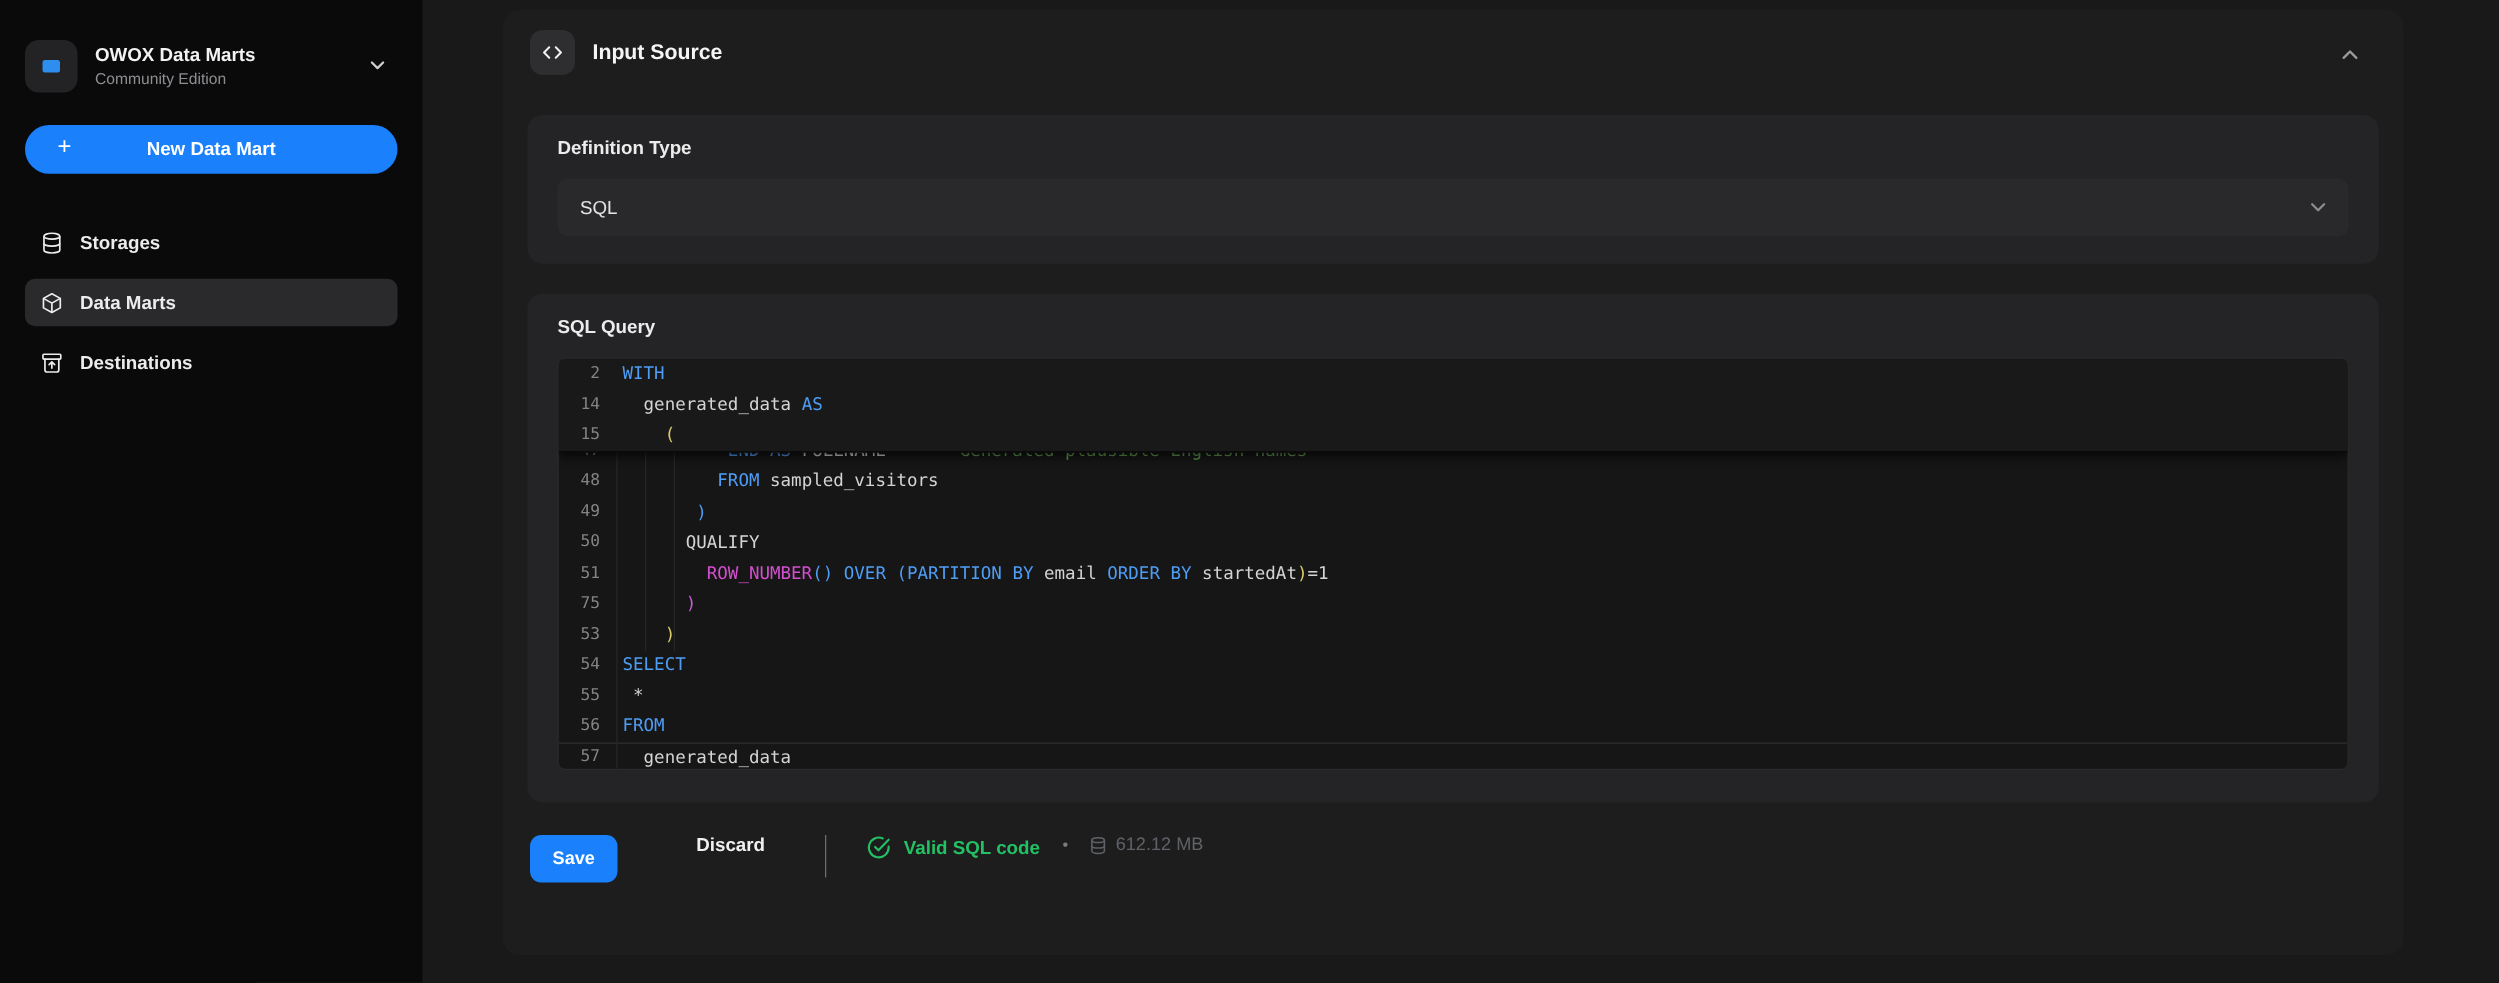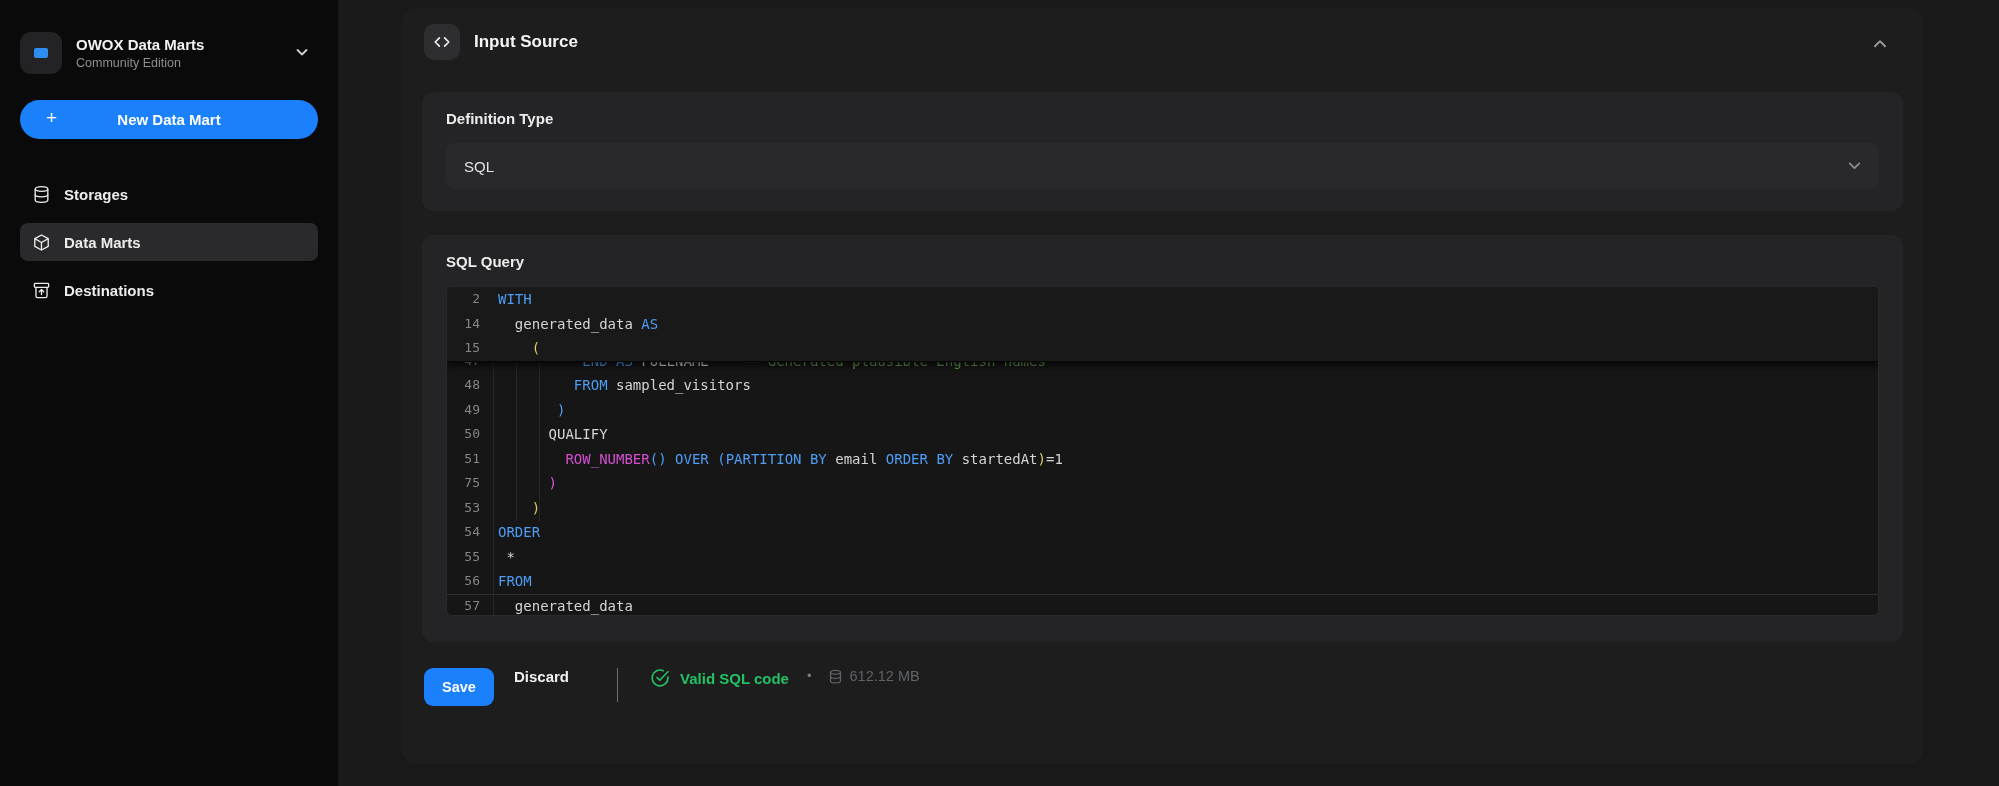--- a/index.html
+++ b/index.html
@@ -118,21 +118,21 @@
   
   .footer {
     display:flex; align-items:flex-start; margin:26px 22px 0 22px; height:40px;
   }
   .save-btn {
     width:70px; height:38px; border:none; border-radius:9px; cursor:pointer;
     background:#1a80fb; color:#fff; font-size:14.5px; font-weight:600;
     font-family:inherit;
   }
   .discard-btn {
-    margin-left:20px; background:none; border:none; cursor:pointer;
+    margin-left:63px; background:none; border:none; cursor:pointer;
     color:#f0f0f0; font-size:15px; font-weight:600; font-family:inherit;
   }
   .v-divider { width:1px; height:34px; background:#6f6f72; margin-left:48px; }
   .status { display:flex; align-items:center; gap:10px; margin-left:32px;
     color:#23c164; font-size:15px; font-weight:600; }
   .dot-sep { color:#7c7c80; margin-left:18px; font-size:13px; }
   .size { display:flex; align-items:center; gap:7px; margin-left:16px;
     color:#5f6367; font-size:14.5px; }
 </style>
 </head>
@@ -254,21 +254,21 @@
           <div class="code-row">
             <span class="ln">75</span>
             <pre><span style="color: rgb(212, 212, 212);">      </span><span style="color: rgb(201, 92, 214);">)</span></pre>
           </div>
           <div class="code-row">
             <span class="ln">53</span>
             <pre><span style="color: rgb(212, 212, 212);">    </span><span style="color: rgb(217, 203, 106);">)</span></pre>
           </div>
           <div class="code-row">
             <span class="ln">54</span>
-            <pre><span style="color: rgb(78, 157, 245);">ORDER</span></pre>
+            <pre><span style="color: rgb(78, 157, 245);">SELECT</span></pre>
           </div>
           <div class="code-row">
             <span class="ln">55</span>
             <pre><span style="color: rgb(212, 212, 212);"> </span><span style="color: rgb(212, 212, 212);">*</span></pre>
           </div>
           <div class="code-row">
             <span class="ln">56</span>
             <pre><span style="color: rgb(78, 157, 245);">FROM</span></pre>
           </div>
           <div class="code-row current">

